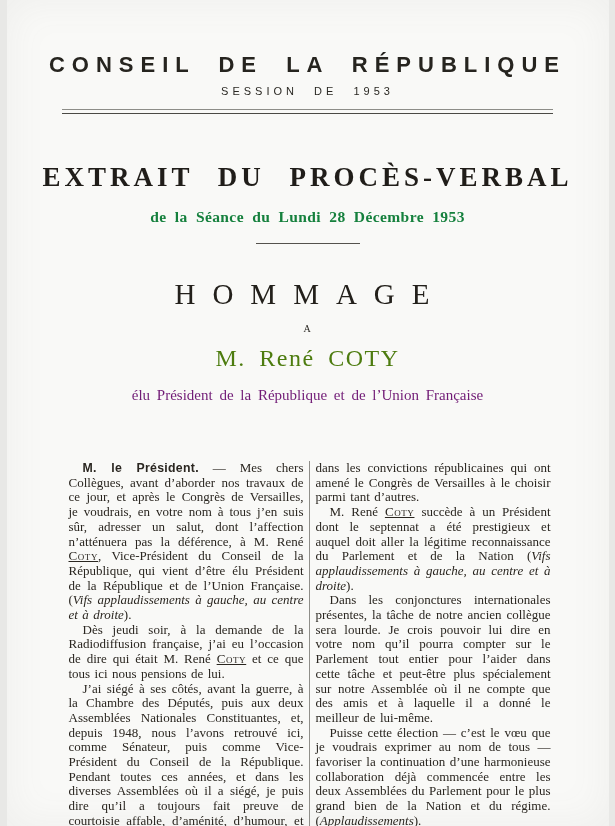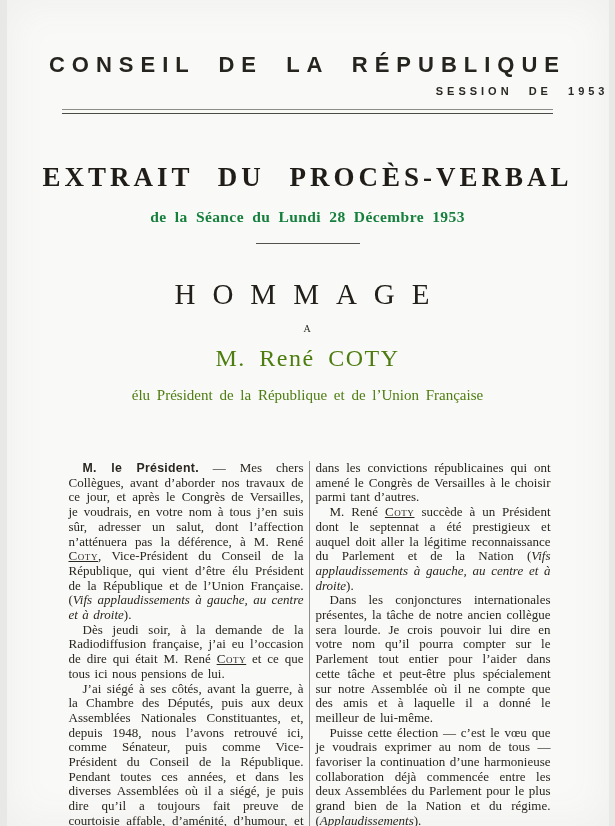--- a/index.html
+++ b/index.html
@@ -28,27 +28,26 @@
     font-family: "Liberation Sans", "DejaVu Sans", sans-serif;
     font-weight: 700;
     font-size: 22px;
     letter-spacing: 7px;
     word-spacing: 10px;
     color: #26241f;
     white-space: nowrap;
   }
   .masthead-subtitle {
     font-family: "Liberation Sans", "DejaVu Sans", sans-serif;
-    font-weight: 700;
+    font-weight: 400;
     font-size: 11px;
     letter-spacing: 4px;
     word-spacing: 9px;
     margin-top: 7px;
     color: #2a2823;
-    text-align: right;
   }
   .double-rule {
     width: 491px;
     height: 3px;
     margin: 12px auto 0 auto;
     border-top: 1px solid #8d8d88;
     border-bottom: 1px solid #4b4a45;
   }
 
   
@@ -102,21 +101,21 @@
     font-size: 24px;
     margin-top: 11px;
     letter-spacing: 1.5px;
     word-spacing: 6px;
     color: #4d7c0f;
   }
   .honoree-caption {
     font-size: 15px;
     margin-top: 15px;
     word-spacing: 3px;
-    color: #4d7c0f;
+    color: #701a75;
   }
 
   
   .columns {
     display: flex;
     align-items: stretch;
     margin: 57px 58px 0 62px;
   }
   .text-col {
     width: 242px;

